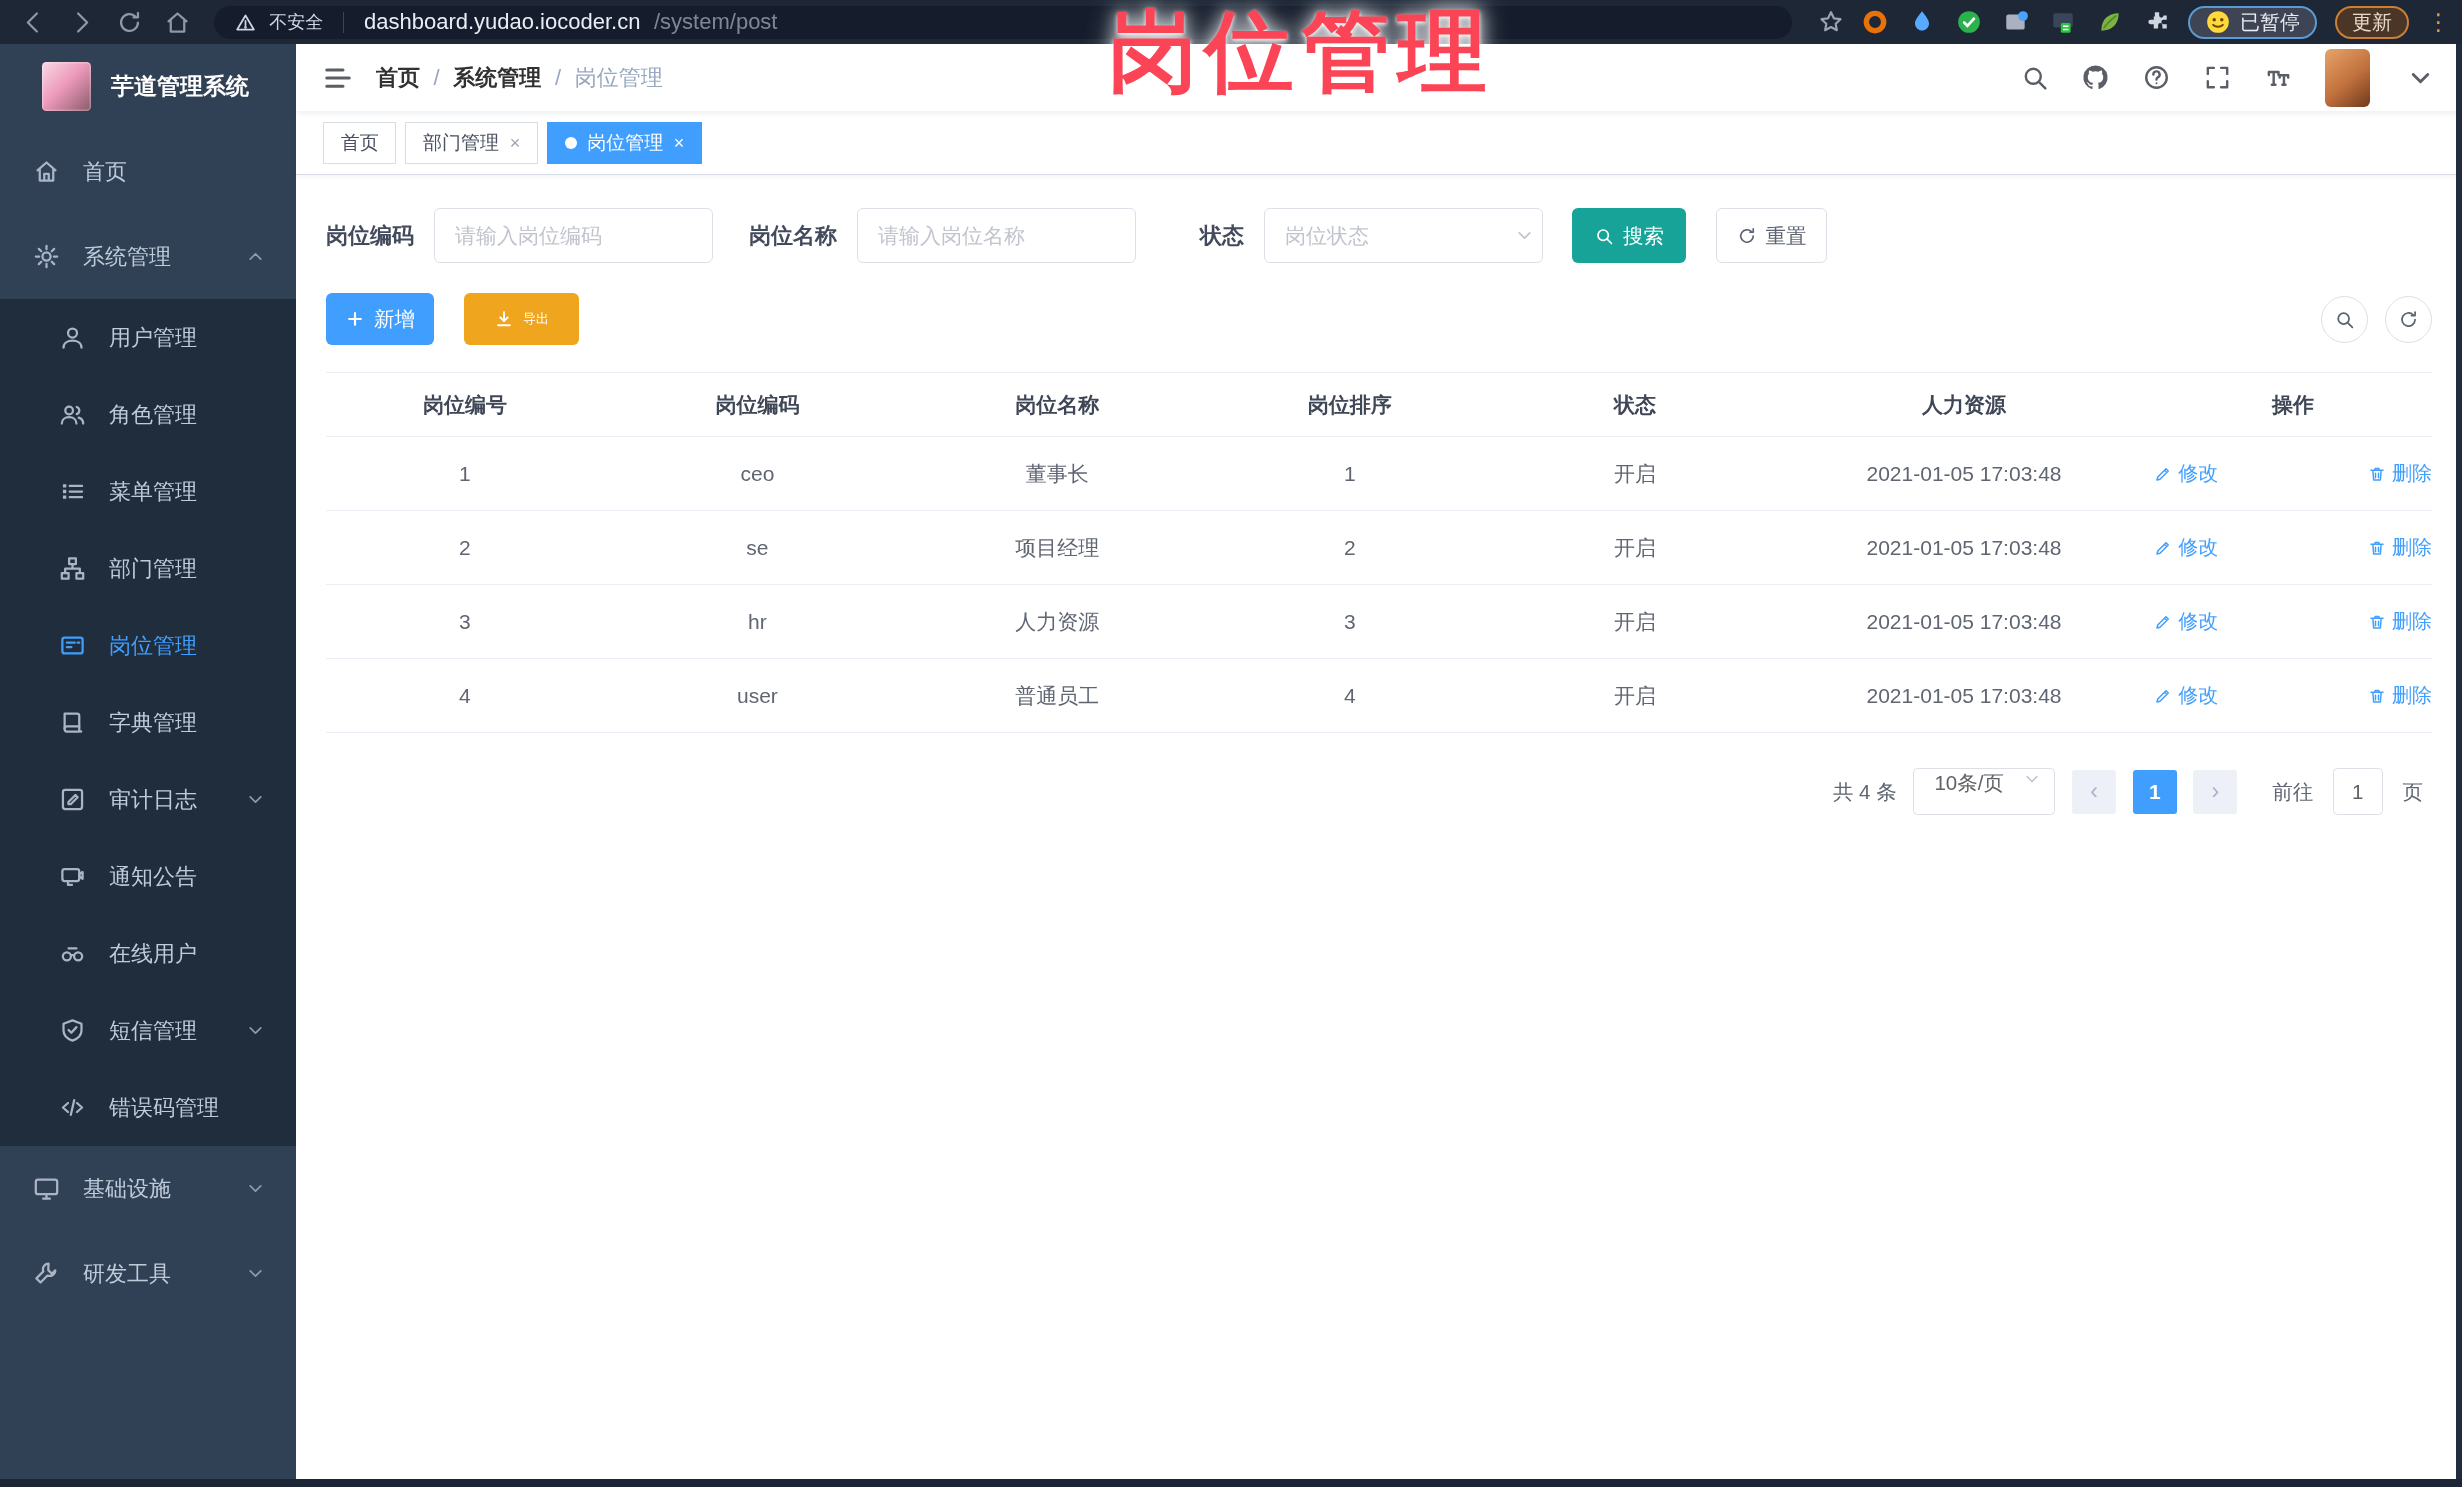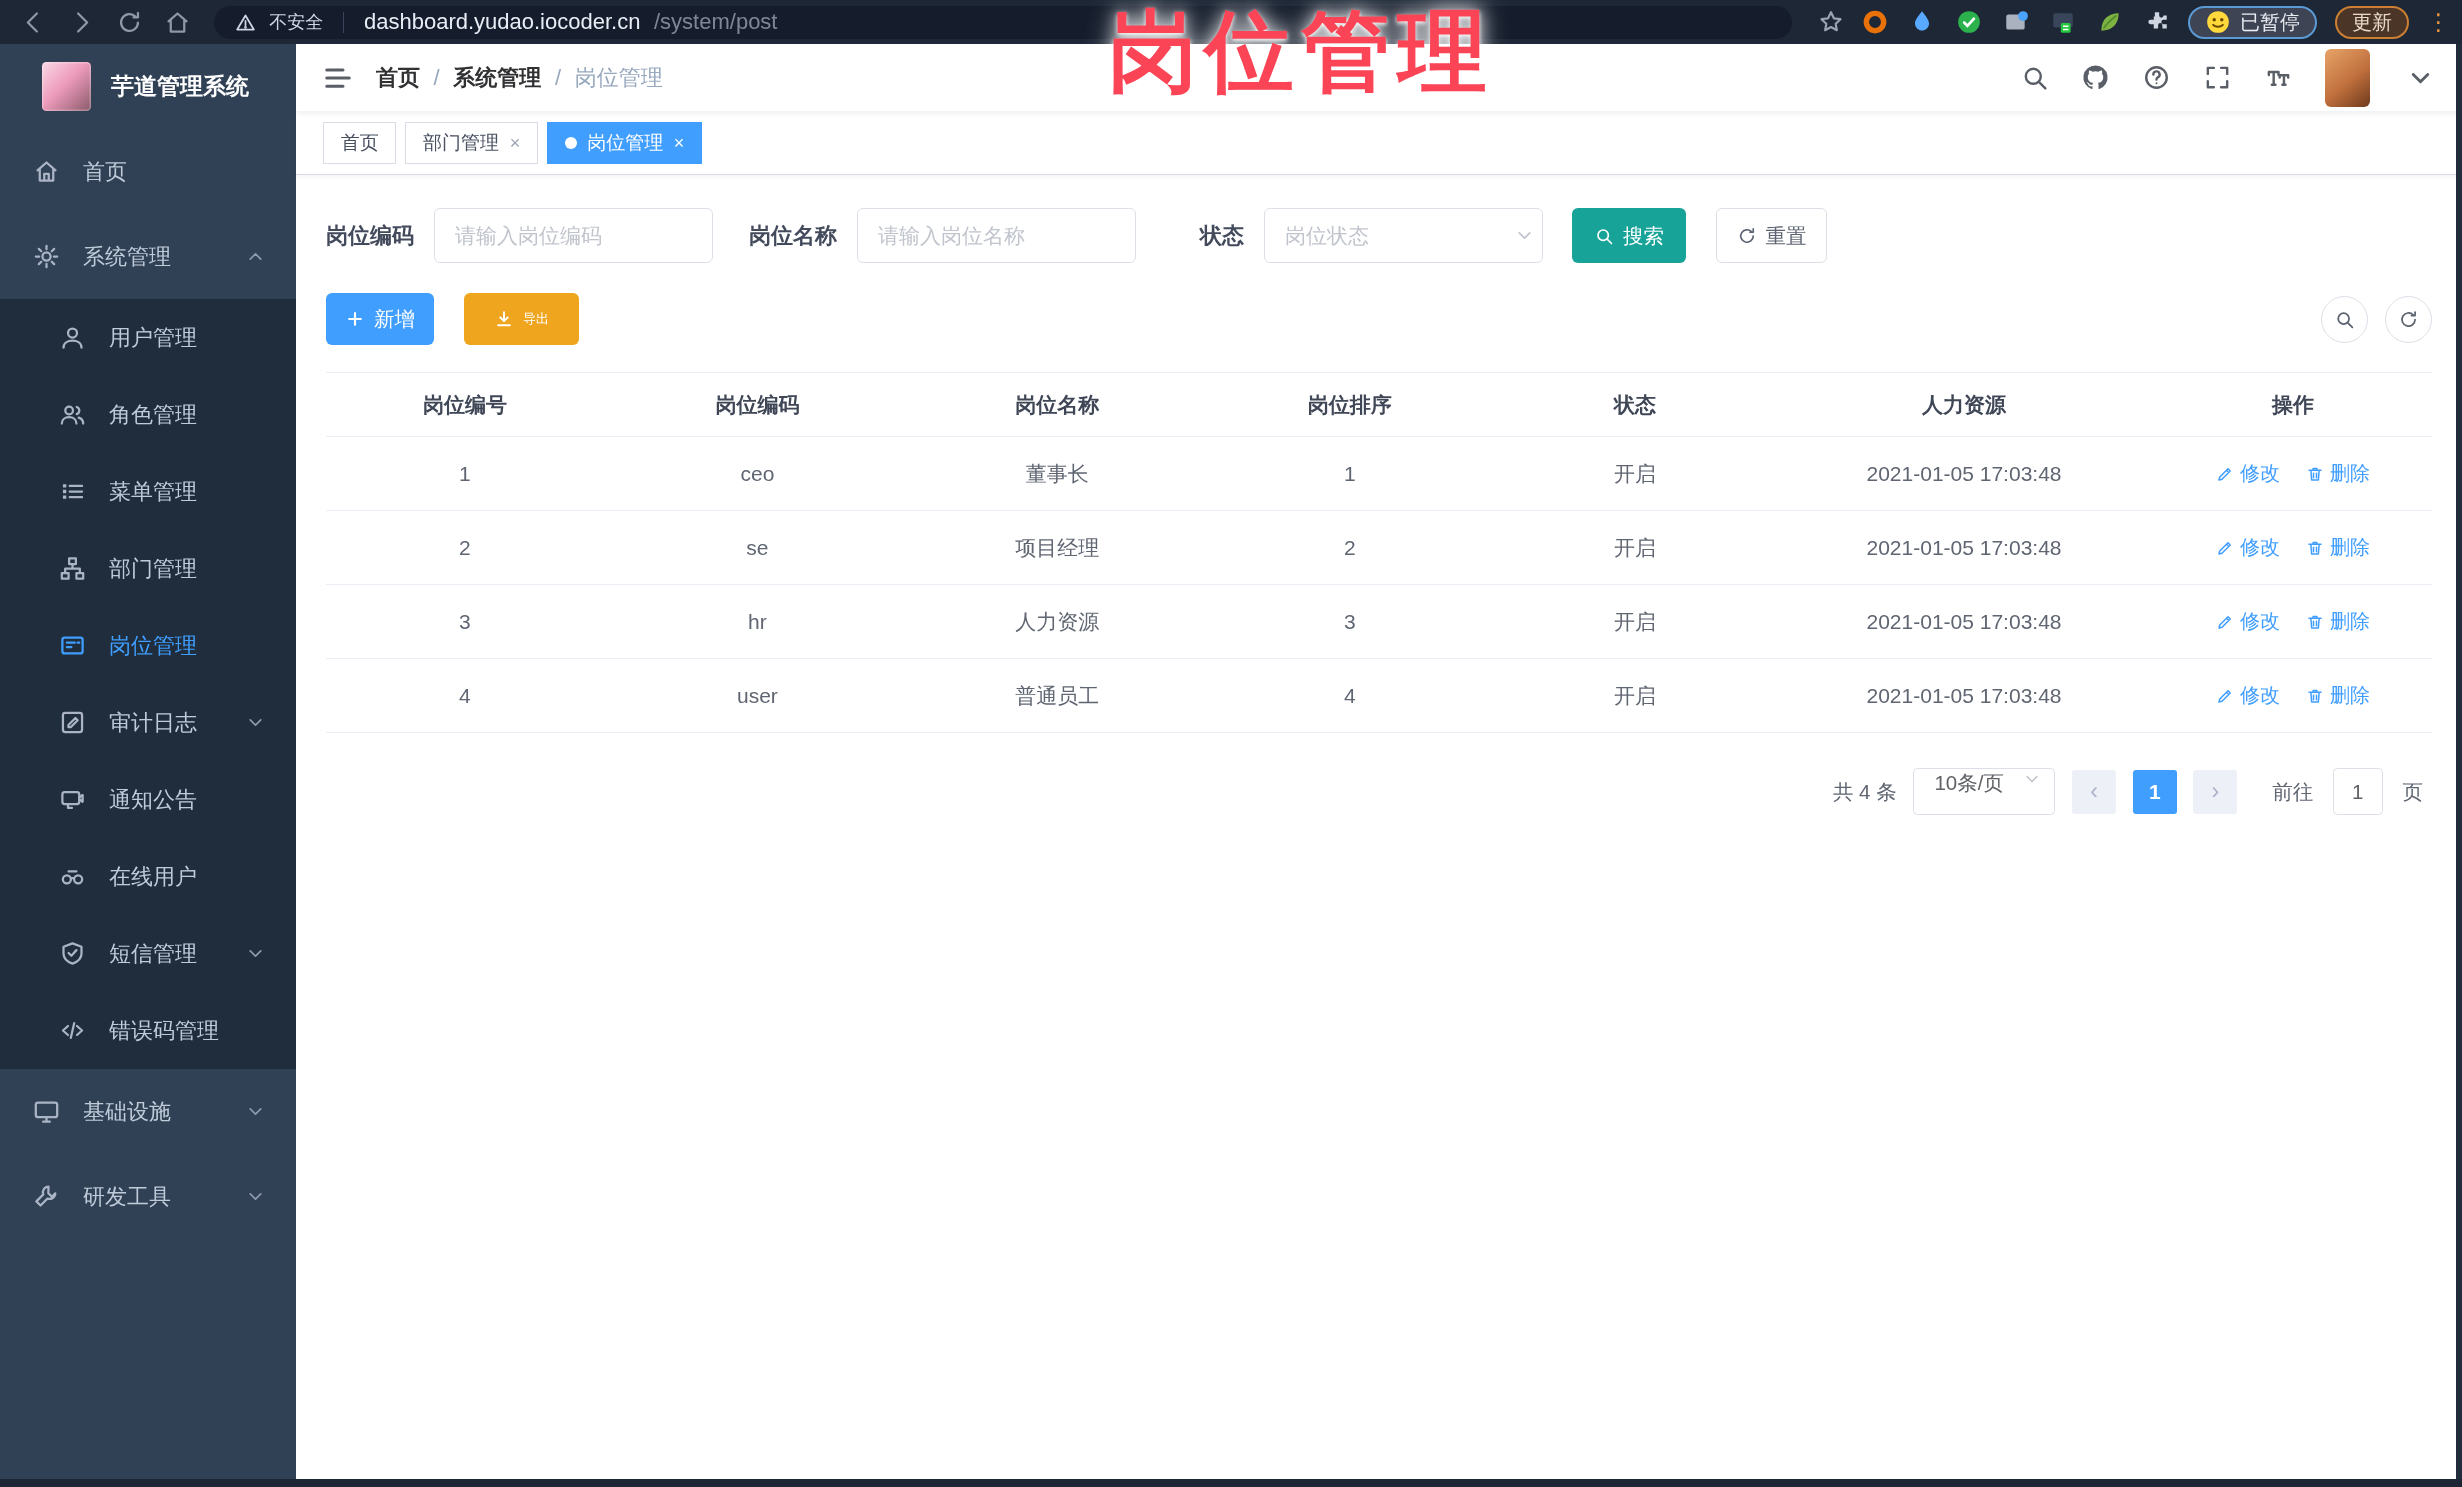--- a/index.html
+++ b/index.html
@@ -91,21 +91,21 @@
   .circle-btns { margin-left:auto; display:flex; gap:16.7px; }
   .cbtn { width:47px; height:47px; border-radius:50%; border:1.5px solid #dcdfe6; background:#fff; color:#5b6270; display:flex; align-items:center; justify-content:center; cursor:pointer; }
   .cbtn .ic { width:21px; height:21px; }
 
   
   .table { border-top:1.5px solid #ebeef5; }
   .tr { display:grid; grid-template-columns:0.95fr 1.05fr 1fr 1fr 0.95fr 1.3fr 0.95fr; align-items:center; }
   .thead { height:64px; border-bottom:1.5px solid #ebeef5; font-size:21px; font-weight:700; color:#3f4656; }
   .td { text-align:center; }
   .row { height:74px; border-bottom:1.5px solid #ebeef5; font-size:21px; color:#5f6672; }
-  .actions { display:flex; justify-content:center; gap:26px; }
+  .actions { display:flex; justify-content:space-between; gap:26px; }
   .alink { display:inline-flex; align-items:center; gap:6px; color:#409EFF; font-size:20px; cursor:pointer; white-space:nowrap; }
   .alink .ic { width:18px; height:18px; }
 
   
   .pagination { margin-top:35px; display:flex; justify-content:flex-end; align-items:center; gap:16.7px; font-size:20.5px; color:#5f6672; padding-right:9px; }
   .psel { position:relative; width:142px; height:47px; border:1.5px solid #dcdfe6; border-radius:4.5px; display:flex; align-items:flex-start; padding-left:20px; color:#606266; cursor:pointer; }
   .psel .chev { position:absolute; right:12px; width:20px; height:20px; color:#c0c4cc; }
   .pbtn { width:44px; height:44px; border-radius:3px; background:#eef0f7; color:#a9b2c9; display:flex; align-items:center; justify-content:center; font-size:23px; cursor:pointer; }
   .pnum { width:44px; height:44px; border-radius:3px; background:#409EFF; color:#fff; display:flex; align-items:center; justify-content:center; font-size:21px; font-weight:700; cursor:pointer; }
   .goto-input { width:50px; height:47px; border:1.5px solid #dcdfe6; border-radius:4.5px; text-align:center; font-size:20.5px; color:#606266; outline:none; font-family:inherit; margin:0 3px; }
@@ -298,20 +298,31 @@
 
         </div>
         <div class="menu-item active lv-sub">
           <span class="ic mi">
             <svg viewBox="0 0 24 24" fill="none" stroke="currentColor" stroke-width="2" stroke-linecap="round" stroke-linejoin="round">
               <rect x="3" y="5" width="18" height="14" rx="2"></rect>
               <path d="M7 9.5h7M7 13.5h4M16.5 9.5h1.5"></path>
             </svg>
           </span>
           <span>岗位管理</span>
+
+        </div>
+        <div class="menu-item lv-sub">
+          <span class="ic mi">
+            <svg viewBox="0 0 24 24" fill="none" stroke="currentColor" stroke-width="2" stroke-linecap="round" stroke-linejoin="round">
+              <path d="M5 4h11a2 2 0 012 2v14H7a2 2 0 01-2-2z"></path>
+              <path d="M5 17.5a2 2 0 012-2h11"></path>
+              <circle cx="19.5" cy="20" r="1.2" fill="currentColor" stroke="none"></circle>
+            </svg>
+          </span>
+          <span>字典管理</span>
 
         </div>
         <div class="menu-item lv-sub">
           <span class="ic mi">
             <svg viewBox="0 0 24 24" fill="none" stroke="currentColor" stroke-width="2" stroke-linecap="round" stroke-linejoin="round">
               <rect x="3.5" y="3.5" width="17" height="17" rx="2"></rect>
               <path d="M14.6 8l2 2-6.2 6.2H8.4v-2z"></path>
             </svg>
           </span>
           <span>审计日志</span>

